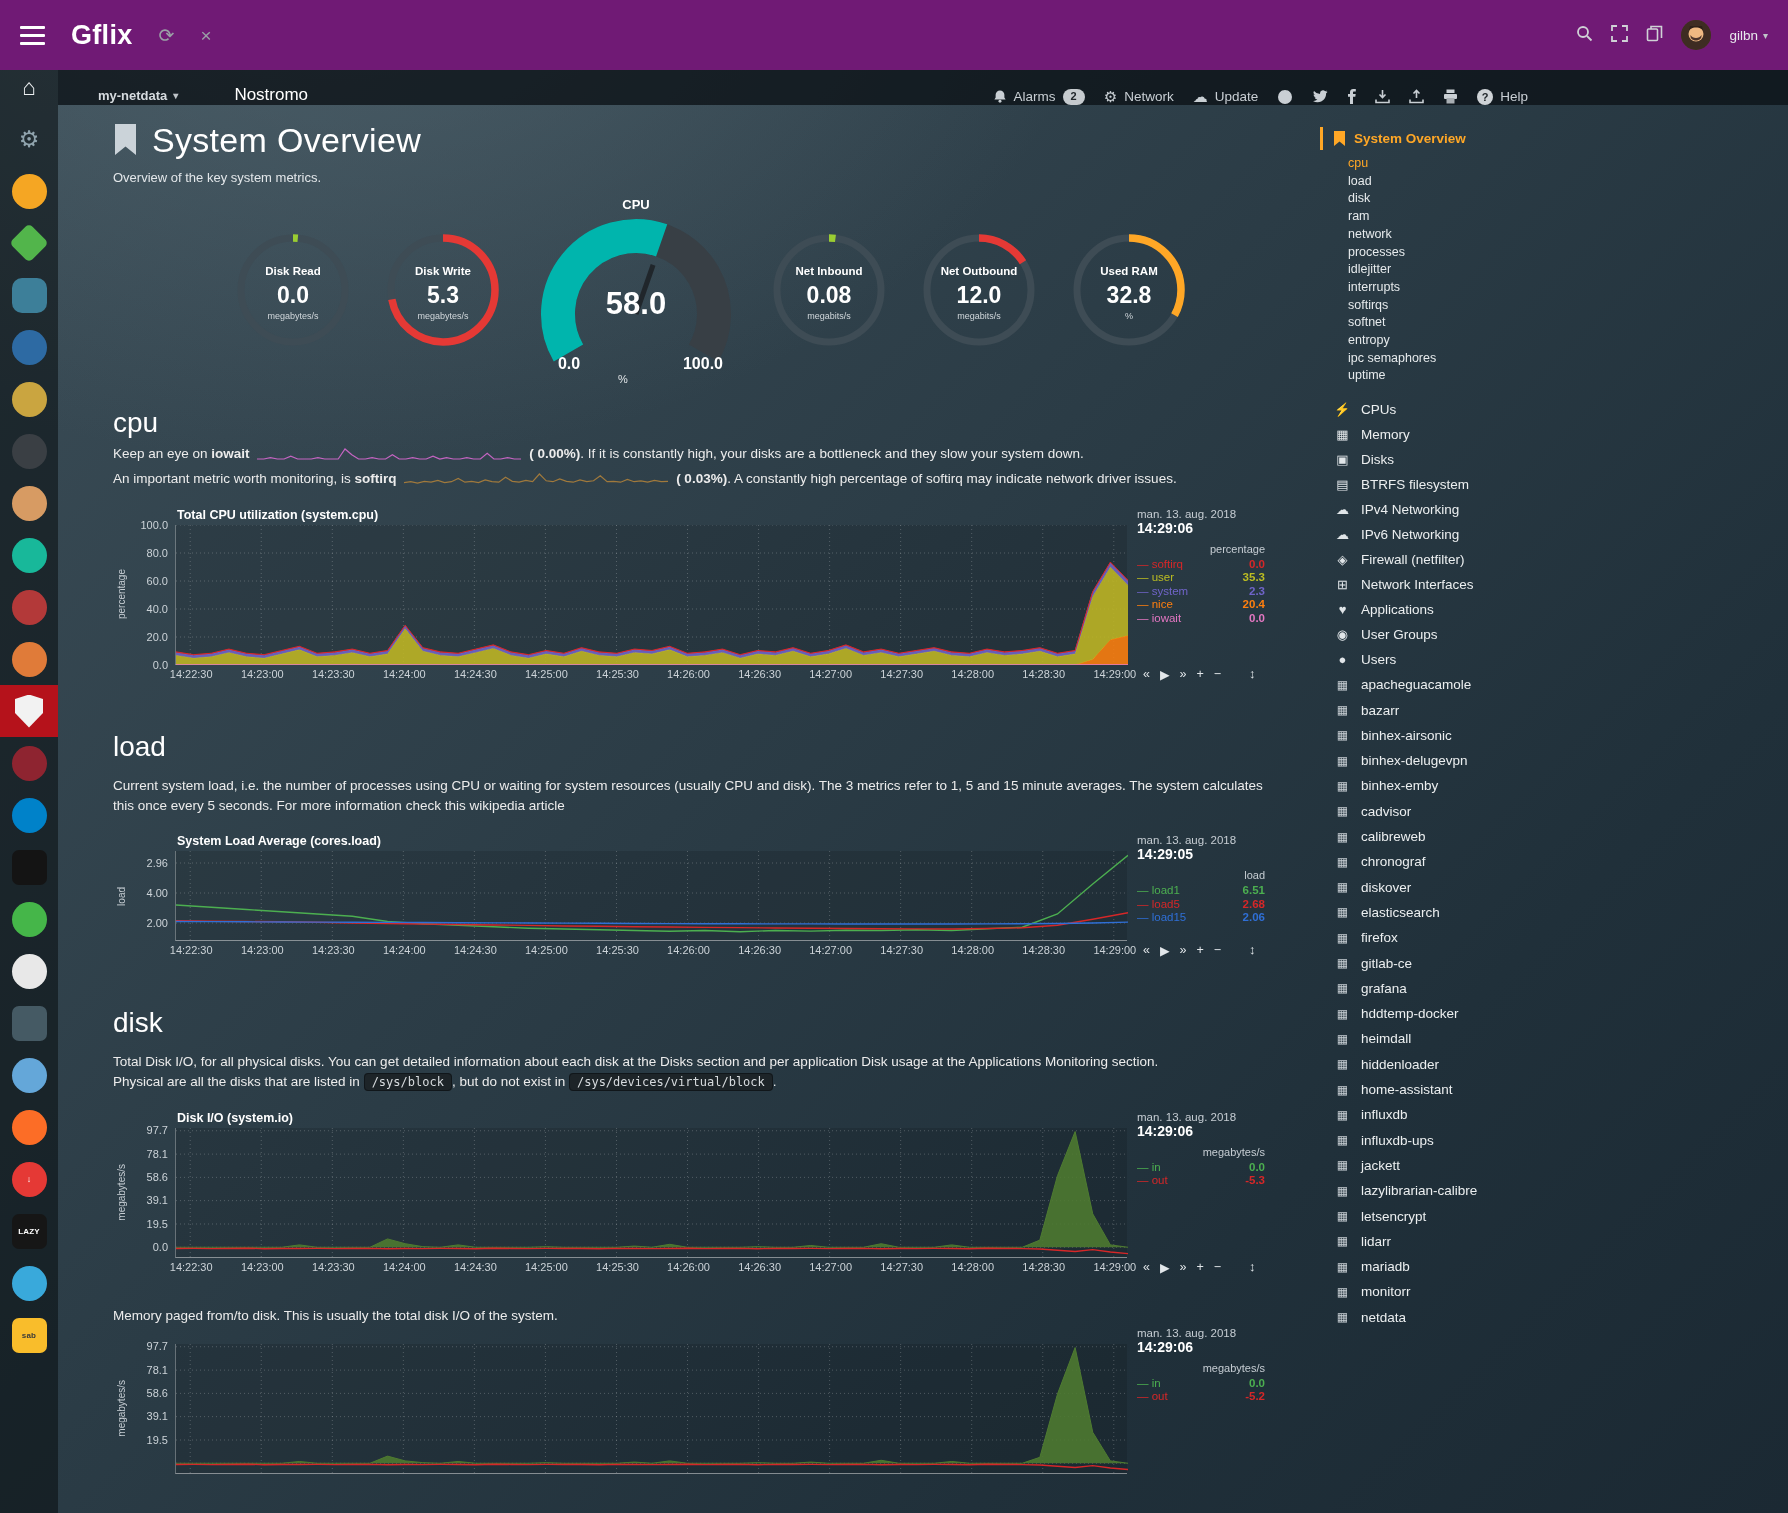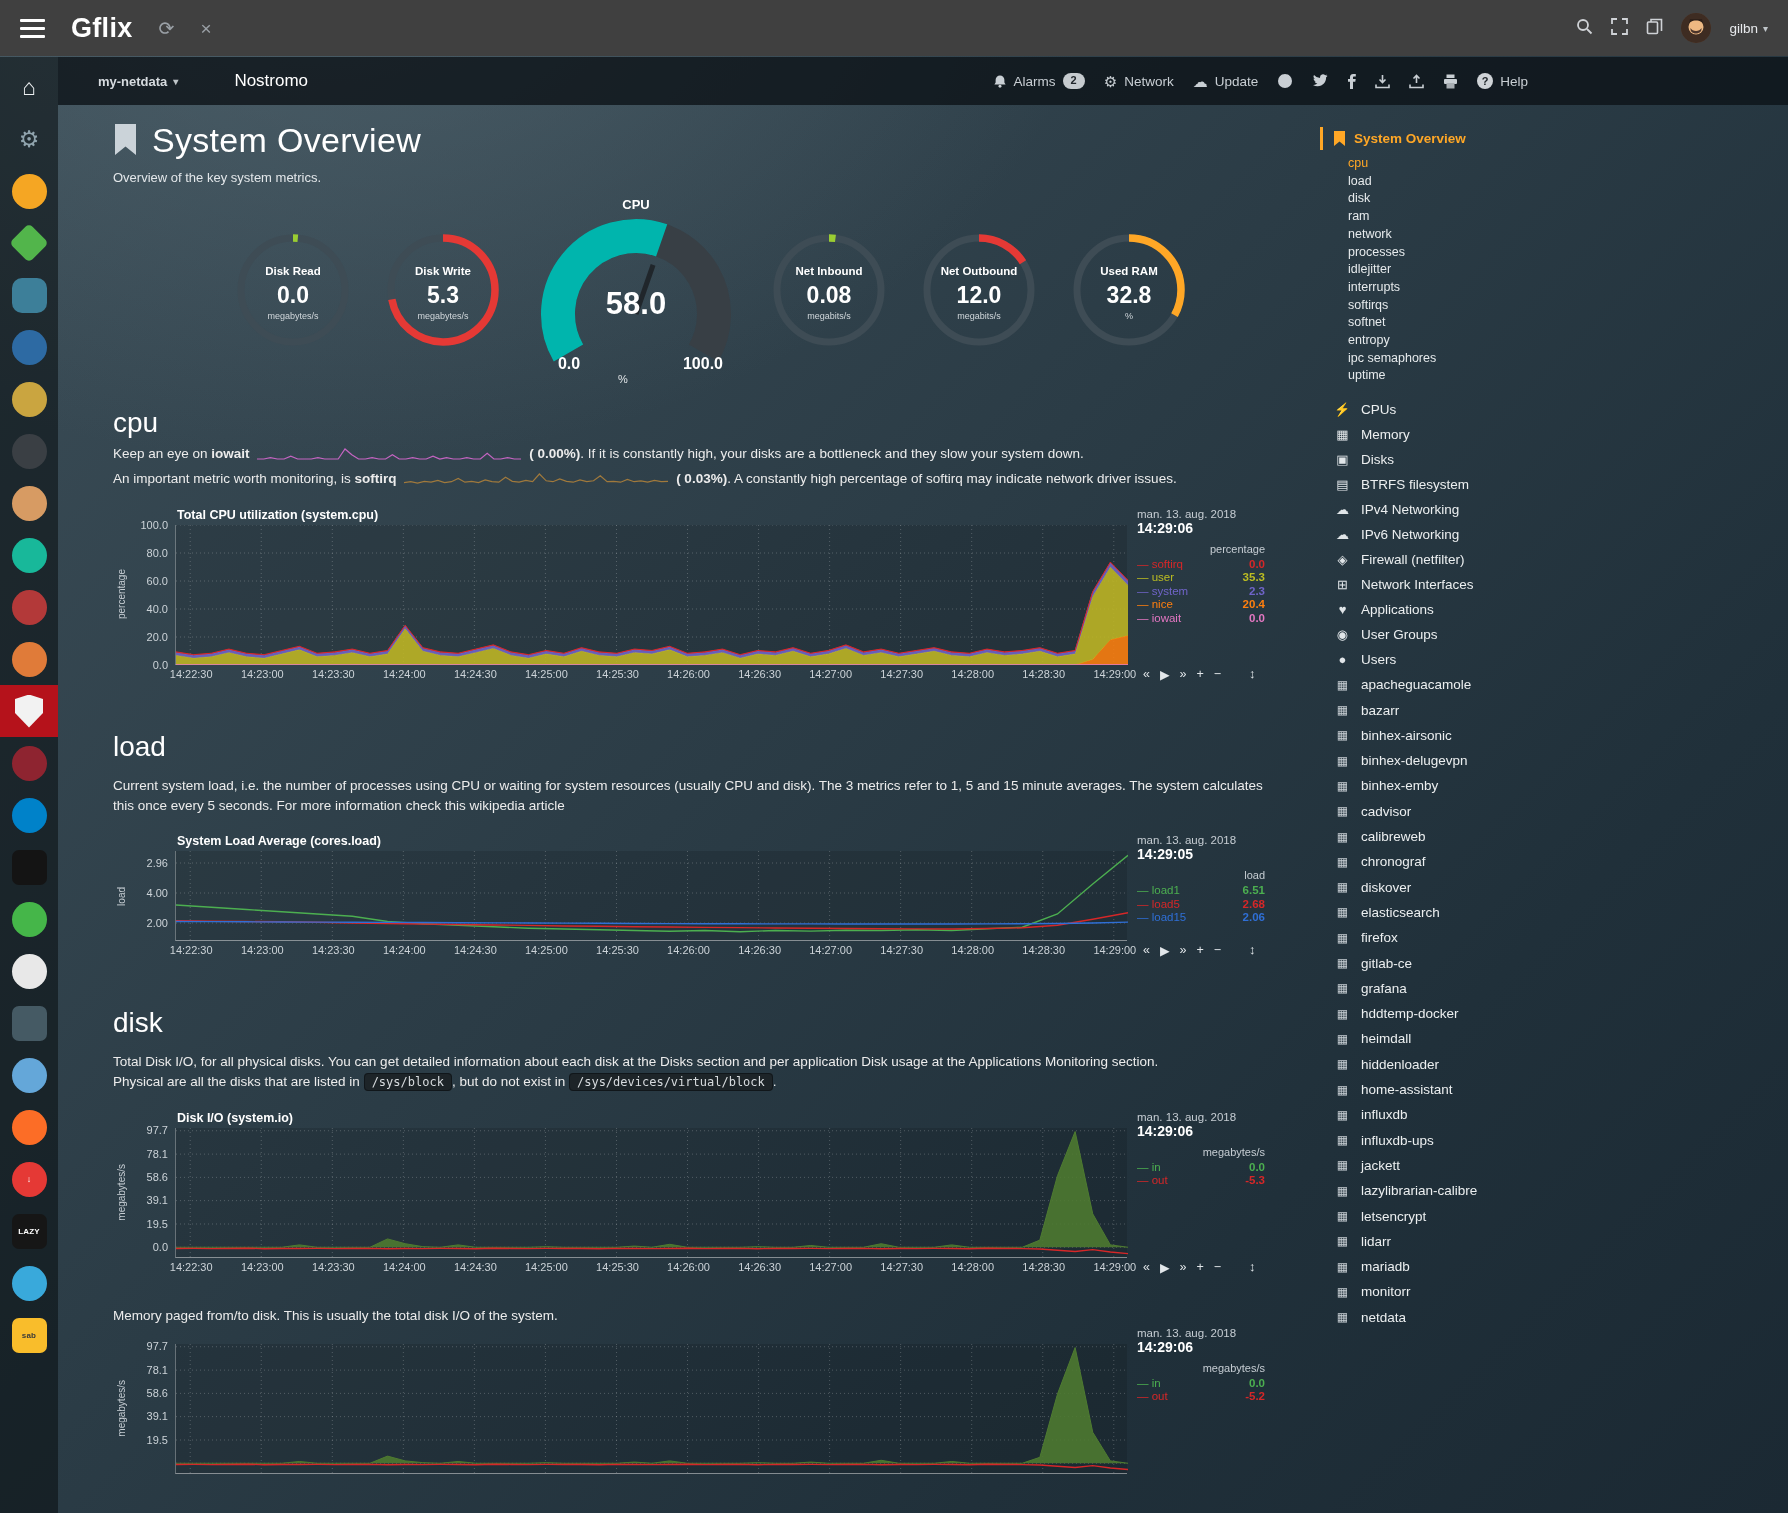--- a/index.html
+++ b/index.html
@@ -5,21 +5,21 @@
   *{margin:0;padding:0;box-sizing:border-box}
   html,body{width:1788px;height:1513px;overflow:hidden}
   body{
     font-family:"Liberation Sans",sans-serif;color:#fff;position:relative;
     background:
       radial-gradient(1300px 900px at 18% -5%, rgba(92,112,122,.55) 0%, rgba(92,112,122,0) 60%),
       linear-gradient(135deg,#3c4e58 0%,#2b3c46 45%,#20303a 75%,#1b2933 100%);
     background-color:#243440;
   }
   
-  .topbar{position:absolute;top:0;left:0;right:0;height:56px;background:#404040;display:flex;align-items:center;justify-content:space-between;padding:0 20px;z-index:60}
+  .topbar{position:absolute;top:0;left:0;right:0;height:70px;background:#701a75;display:flex;align-items:center;justify-content:space-between;padding:0 20px;z-index:60}
   .tb-left{display:flex;align-items:center;gap:26px}
   .hamburger{width:25px;display:flex;flex-direction:column;gap:5px;cursor:pointer}
   .hamburger span{height:3px;background:#fff;border-radius:1px}
   .app-title{font-size:27px;font-weight:bold;letter-spacing:.3px}
   .tb-glyph{color:#9aa0a6;font-size:19px;line-height:1}
   .tb-right{display:flex;align-items:center;gap:18px;color:#cfd2d6}
   .avatar{width:30px;height:30px;border-radius:50%;overflow:hidden;background:#51382a;display:block}
   .username{font-size:13.5px;color:#e8eaed;display:flex;align-items:center;gap:5px}
   .caret{font-size:10px;color:#bfc5c9}
   
@@ -27,21 +27,21 @@
   .lb-item{width:58px;height:52px;display:flex;align-items:center;justify-content:center;cursor:pointer}
   .lb-item.active{background:#b5121b}
   .lb-glyph{font-size:23px}
   .lb-shape{width:35px;height:35px;display:flex;align-items:center;justify-content:center;font-size:9px;font-weight:bold;letter-spacing:.2px}
   .lb-shape.circle{border-radius:50%}
   .lb-shape.square{border-radius:7px}
   .lb-shape.rsquare{border-radius:10px}
   .lb-shape.diamond{width:28px;height:28px;border-radius:5px;transform:rotate(45deg)}
   .lb-shape.shield{width:28px;height:33px;clip-path:polygon(50% 0,100% 14%,100% 56%,50% 100%,0 56%,0 14%)}
   
-  .ndbar{position:absolute;top:57px;left:58px;right:0;height:48px;background:rgba(13,19,24,.8);display:flex;align-items:center;justify-content:space-between;padding:0 260px 0 40px;z-index:55;color:#c9cfd4}
+  .ndbar{position:absolute;top:57px;left:58px;right:0;height:48px;background:rgba(13,19,24,.8);display:flex;align-items:flex-end;justify-content:space-between;padding:0 260px 0 40px;z-index:55;color:#c9cfd4}
   .nd-left{display:flex;align-items:baseline;gap:56px}
   .nd-host{font-size:13px;font-weight:bold;color:#d6dbdf;cursor:pointer;display:flex;gap:6px;align-items:center}
   .nd-machine{font-size:17px;color:#fff}
   .nd-right{display:flex;align-items:center;gap:19px;font-size:13.5px}
   .nd-item{display:flex;align-items:center;gap:7px;cursor:pointer;white-space:nowrap}
   .nd-item svg{display:block}
   .badge{background:#c6cbcf;color:#20262b;border-radius:10px;font-size:11px;font-weight:bold;padding:1.5px 8px;line-height:1.2}
   .gchar{font-size:15px;line-height:1;color:#c9cfd4}
   .qcircle{width:16px;height:16px;border-radius:50%;background:#cfd3d7;color:#1c2227;font-weight:bold;font-size:11px;display:inline-flex;align-items:center;justify-content:center}
   

